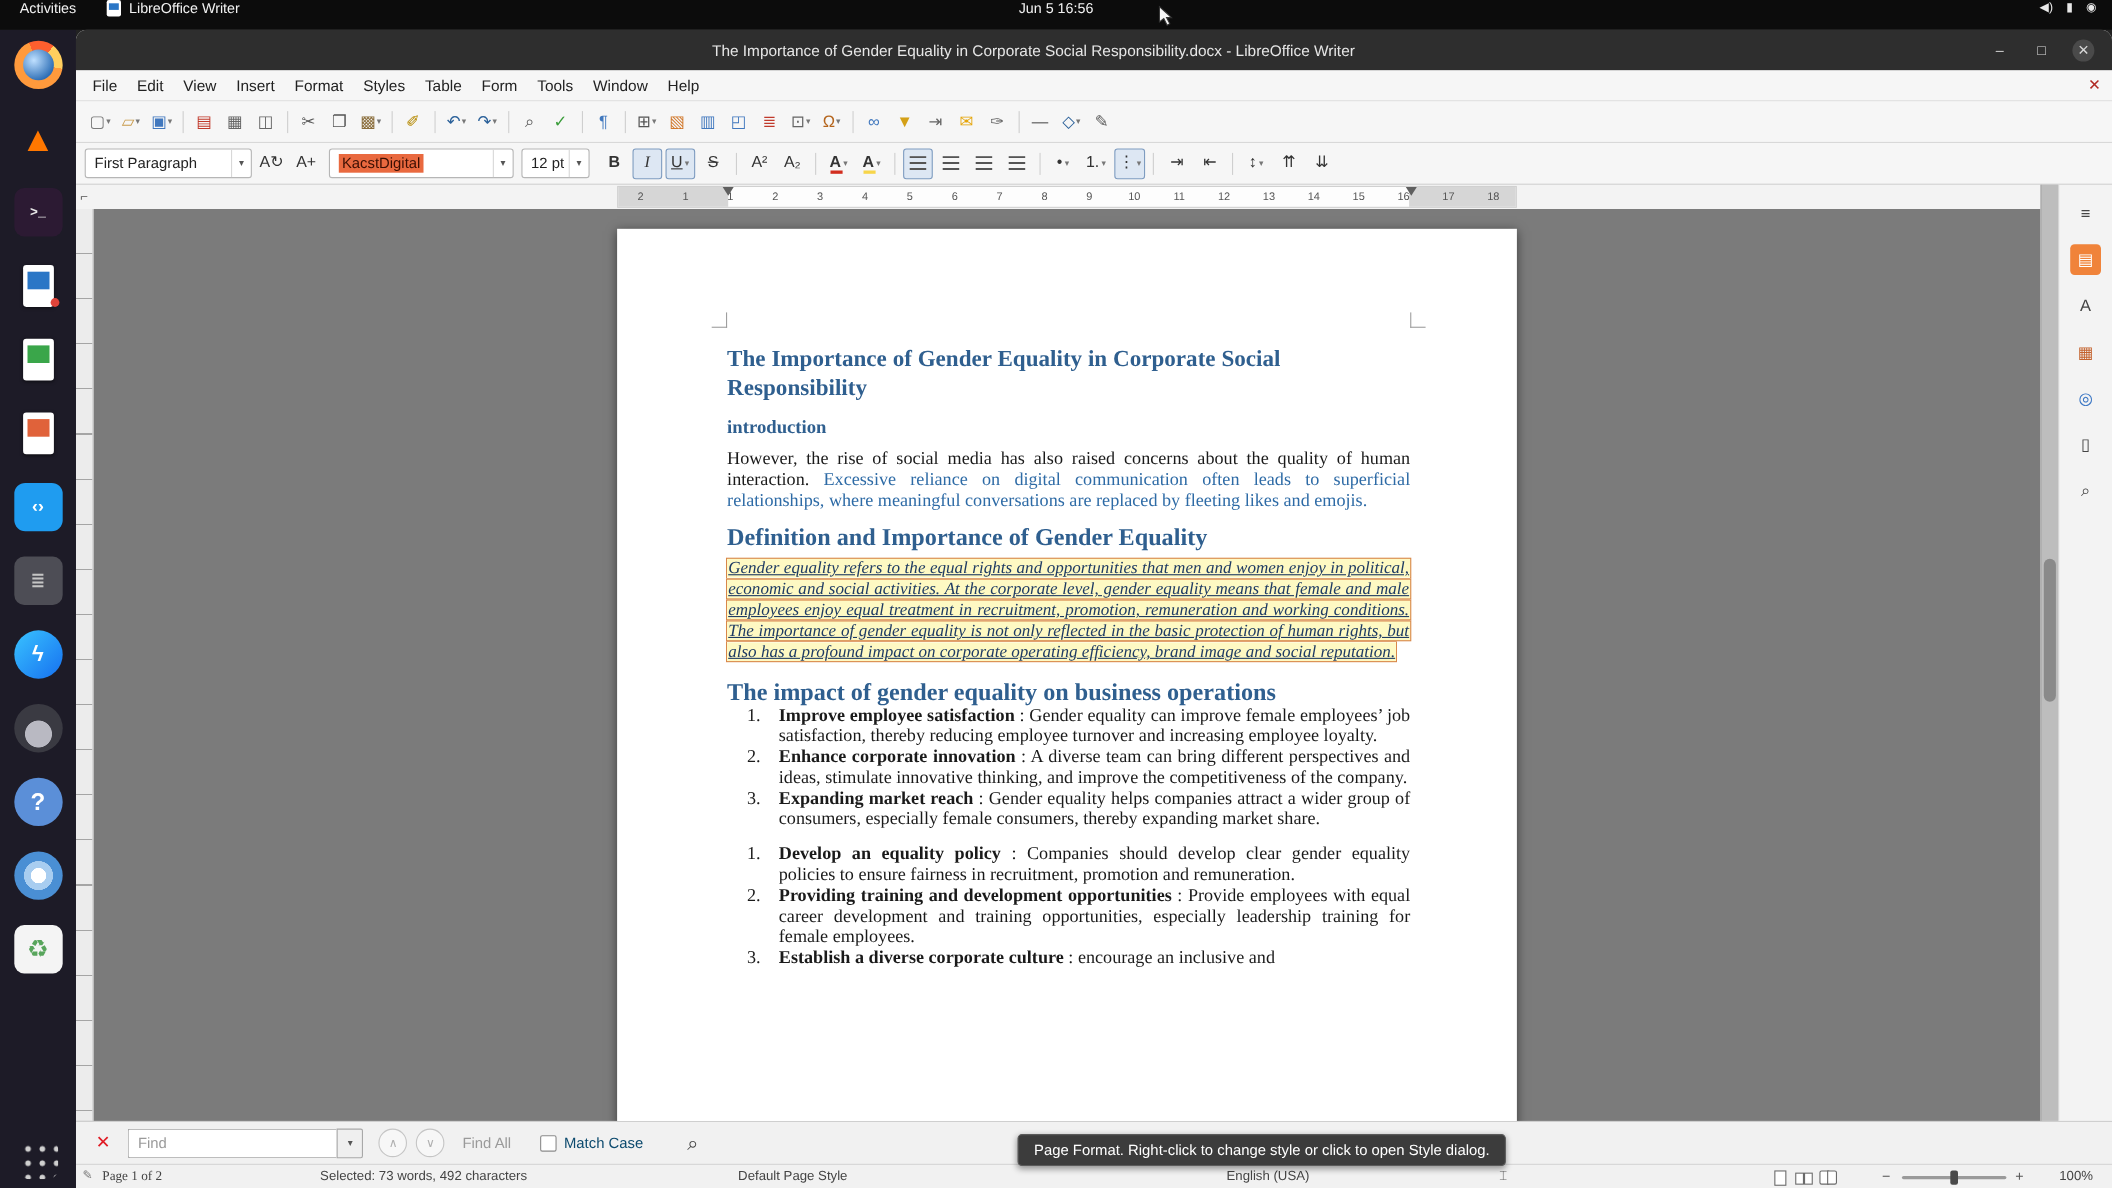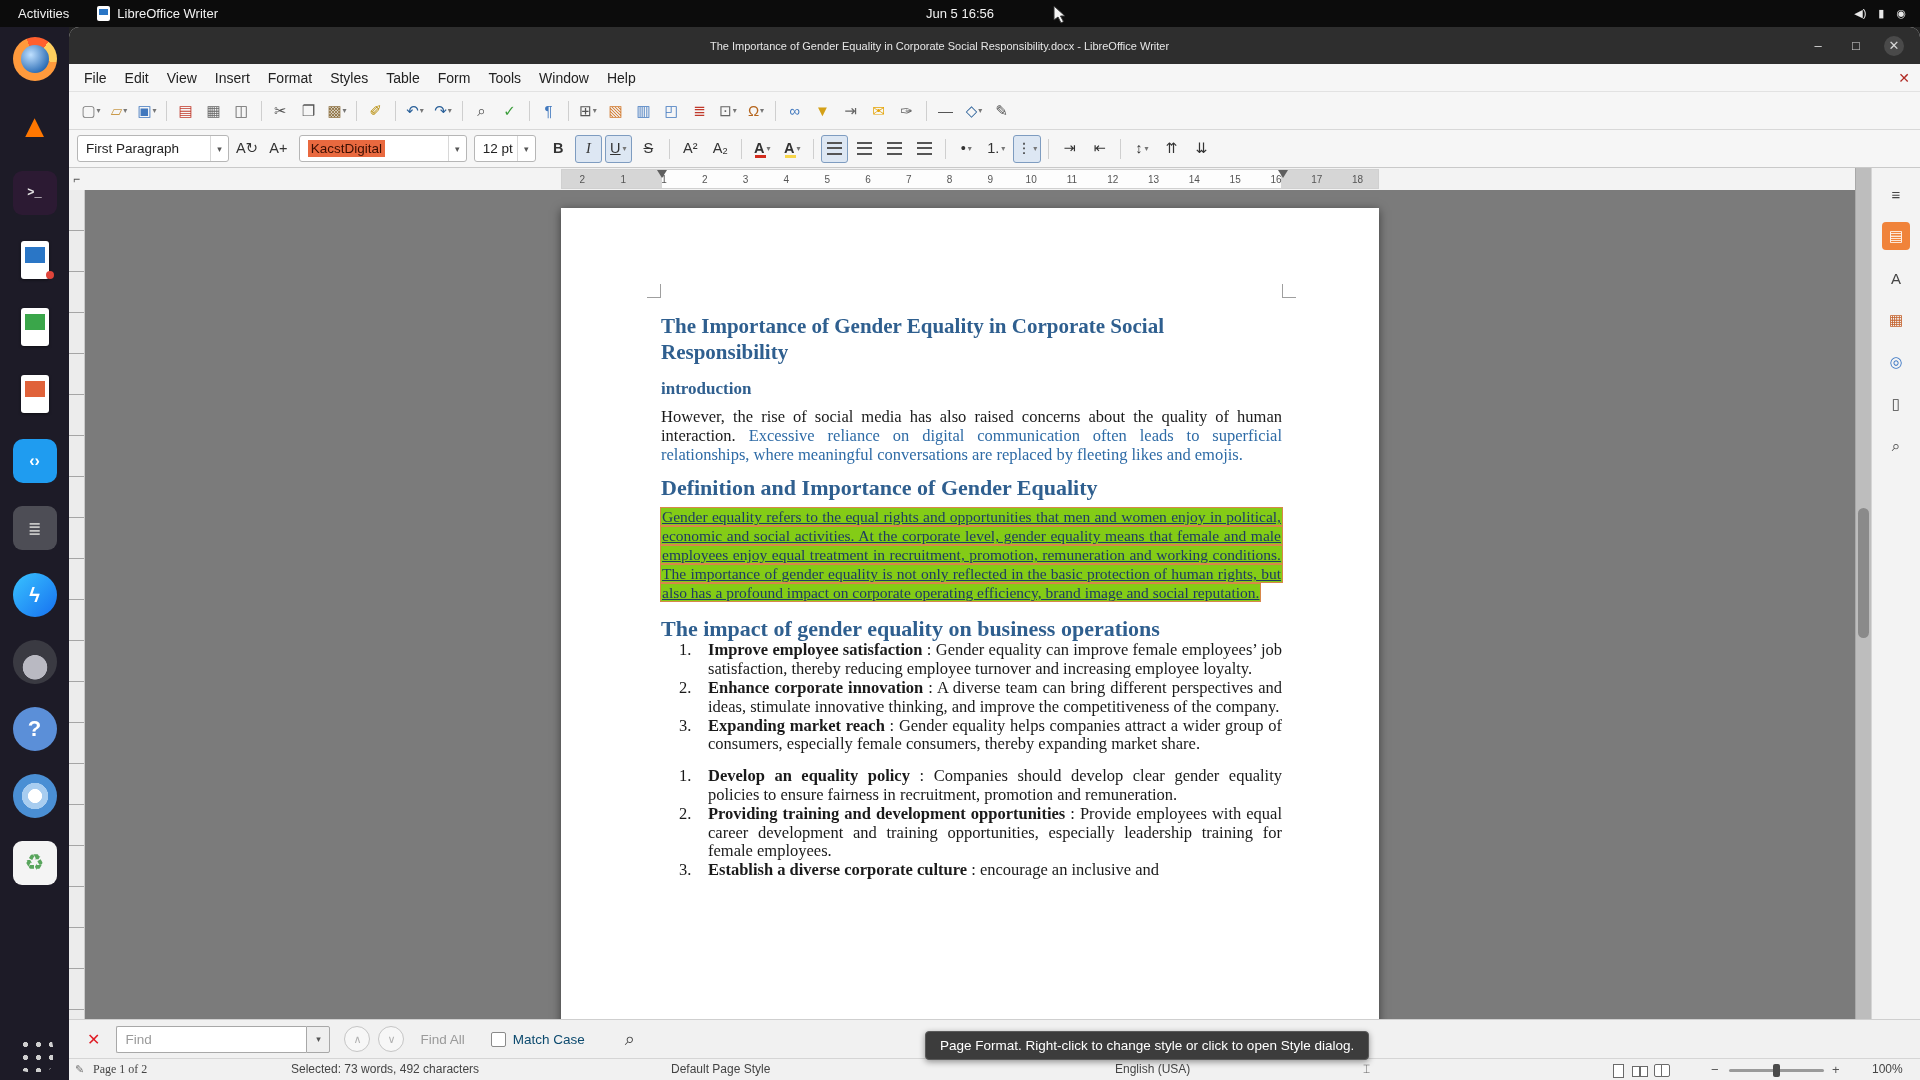--- a/index.html
+++ b/index.html
@@ -1,21 +1,21 @@
 <!DOCTYPE html>
 <html><head>
 <meta charset="utf-8">
 <style>
   * { margin:0; padding:0; box-sizing:border-box; }
   html,body { width:1920px; height:1080px; overflow:hidden; }
   body { font-family:"Liberation Sans","DejaVu Sans",sans-serif; background:#222; position:relative; }
   .screen { position:absolute; inset:0; }
 
   
-  .topbar { position:absolute; left:0; top:0; width:1920px; height:27px; background:#0c0c0c; color:#f2f2f2; display:flex; align-items:center; font-size:13px; z-index:30; }
+  .topbar { position:absolute; left:0; top:0; width:1920px; height:27px; background:#0c0c0c; color:#f2f2f2; display:flex; align-items:flex-start; font-size:13px; z-index:30; }
   .tb-activities { padding:0 18px; cursor:default; }
   .tb-app { display:flex; align-items:center; gap:7px; padding:0 10px; }
   .tb-appicon { width:13px; height:15px; background:#fff; border-radius:2px; position:relative; display:inline-block; }
   .tb-appicon::after { content:""; position:absolute; left:2px; top:3px; right:2px; height:6px; background:#2a76c6; }
   .tb-clock { position:absolute; left:50%; transform:translateX(-50%); }
   .tb-tray { margin-left:auto; display:flex; align-items:center; gap:12px; padding-right:14px; }
   .tray-ic { font-size:11px; color:#e8e8e8; }
 
   
   .dock { position:absolute; left:0; top:27px; width:69px; height:1053px; background:#1d1b27; z-index:20; display:flex; flex-direction:column; align-items:center; padding-top:10px; }
@@ -42,21 +42,21 @@
   .ic-help { border-radius:50%; background:#5b8fd8; }
   .ic-help .g { color:#fff; font-size:22px; }
   .ic-chromium { border-radius:50%; background:radial-gradient(circle,#ffffff 0 22%,#a8cdf0 23% 42%,#4a8fd4 43% 100%); }
   .ic-store { background:#f4f4f4; border-radius:9px; }
   .ic-store .g { color:#58a55c; font-size:22px; font-weight:normal; }
   .show-apps { margin-top:auto; margin-bottom:8px; width:36px; height:36px; background-image:radial-gradient(#cfcfcf 2.3px,transparent 2.9px); background-size:13px 13px; background-position:2px 2px; }
 
   
   .window { position:absolute; left:69px; top:27px; right:0; bottom:0; display:flex; flex-direction:column; background:#f6f6f6; border-radius:10px 10px 0 0; overflow:hidden; }
   .titlebar { height:37px; background:#2e2e2e; color:#e6e6e6; display:flex; align-items:center; position:relative; flex:none; }
-  .wtitle { position:absolute; left:0; right:110px; text-align:center; font-size:11px; white-space:nowrap; overflow:hidden; }
+  .wtitle { position:absolute; left:0; right:110px; text-align:center; font-size:14px; white-space:nowrap; overflow:hidden; }
   .wc-box { margin-left:auto; display:flex; gap:18px; padding-right:16px; z-index:2; }
   .wc { color:#d8d8d8; font-size:13px; width:20px; height:20px; display:flex; align-items:center; justify-content:center; border-radius:50%; }
   .wc-close { background:#4a4a4a; }
 
   .menubar { height:28px; background:#f6f6f6; display:flex; align-items:center; font-size:14px; color:#222; padding-left:6px; border-bottom:1px solid #e2e2e2; flex:none; position:relative; }
   .menu-item { padding:0 9px; line-height:28px; }
   .doc-close { position:absolute; right:10px; color:#b02a24; font-size:14px; font-weight:bold; }
 
   .toolbar { height:38px; background:#f6f6f6; border-bottom:1px solid #d8d8d8; display:flex; align-items:center; padding-left:8px; flex:none; }
   .tb-row { display:flex; align-items:center; height:100%; }
@@ -108,21 +108,21 @@
   .crop { position:absolute; width:14px; height:14px; }
   .crop.tl { left:86px; top:76px; border-right:1px solid #9f9f9f; border-bottom:1px solid #9f9f9f; }
   .crop.tr { left:721px; top:76px; border-left:1px solid #9f9f9f; border-bottom:1px solid #9f9f9f; }
   .content { padding:90px 97px 0 100px; font-family:"Liberation Serif","DejaVu Serif",serif; color:#1a1a1a; }
   .content h1 { font-size:21px; line-height:26px; color:#2f5f8f; margin:15px 0 13px; }
   .content h2 { font-size:17px; line-height:21px; color:#2f5f8f; margin:0 0 9px; }
   .content h2.h3 { font-size:22px; }
   .p-body { font-size:16.5px; line-height:18.8px; margin:0 0 13px; text-align:justify; }
   .t-blue { color:#2e6ba6; }
   .p-sel { font-size:15.5px; line-height:19px; margin:0 0 16px; text-align:justify; }
-  .p-sel .seltxt { text-decoration:underline; color:#1f3b63; background:#84cc16; box-shadow:0 0 0 1px #d8874a; padding:0 1px; -webkit-box-decoration-break:clone; box-decoration-break:clone; }
+  .p-sel .seltxt { font-style:italic; text-decoration:underline; color:#1f3b63; background:#fef9c3; box-shadow:0 0 0 1px #d8874a; padding:0 1px; -webkit-box-decoration-break:clone; box-decoration-break:clone; }
   .h-tight { margin-bottom:2px !important; }
   .olist { margin:0 0 13px; }
   .li { position:relative; padding-left:47px; font-size:16.5px; line-height:18.8px; text-align:justify; }
   .li .num { position:absolute; left:18px; width:26px; }
   .li-bold { font-weight:bold; }
 
   
   .vscroll { width:16px; background:#bdbdbd; position:relative; flex:none; border-left:1px solid #a8a8a8; }
   .vthumb { position:absolute; left:2px; right:2px; top:340px; height:130px; background:#8a8a8a; border-radius:6px; }
   .sidebar { width:49px; background:#f3f3f3; border-left:1px solid #d5d5d5; flex:none; }

